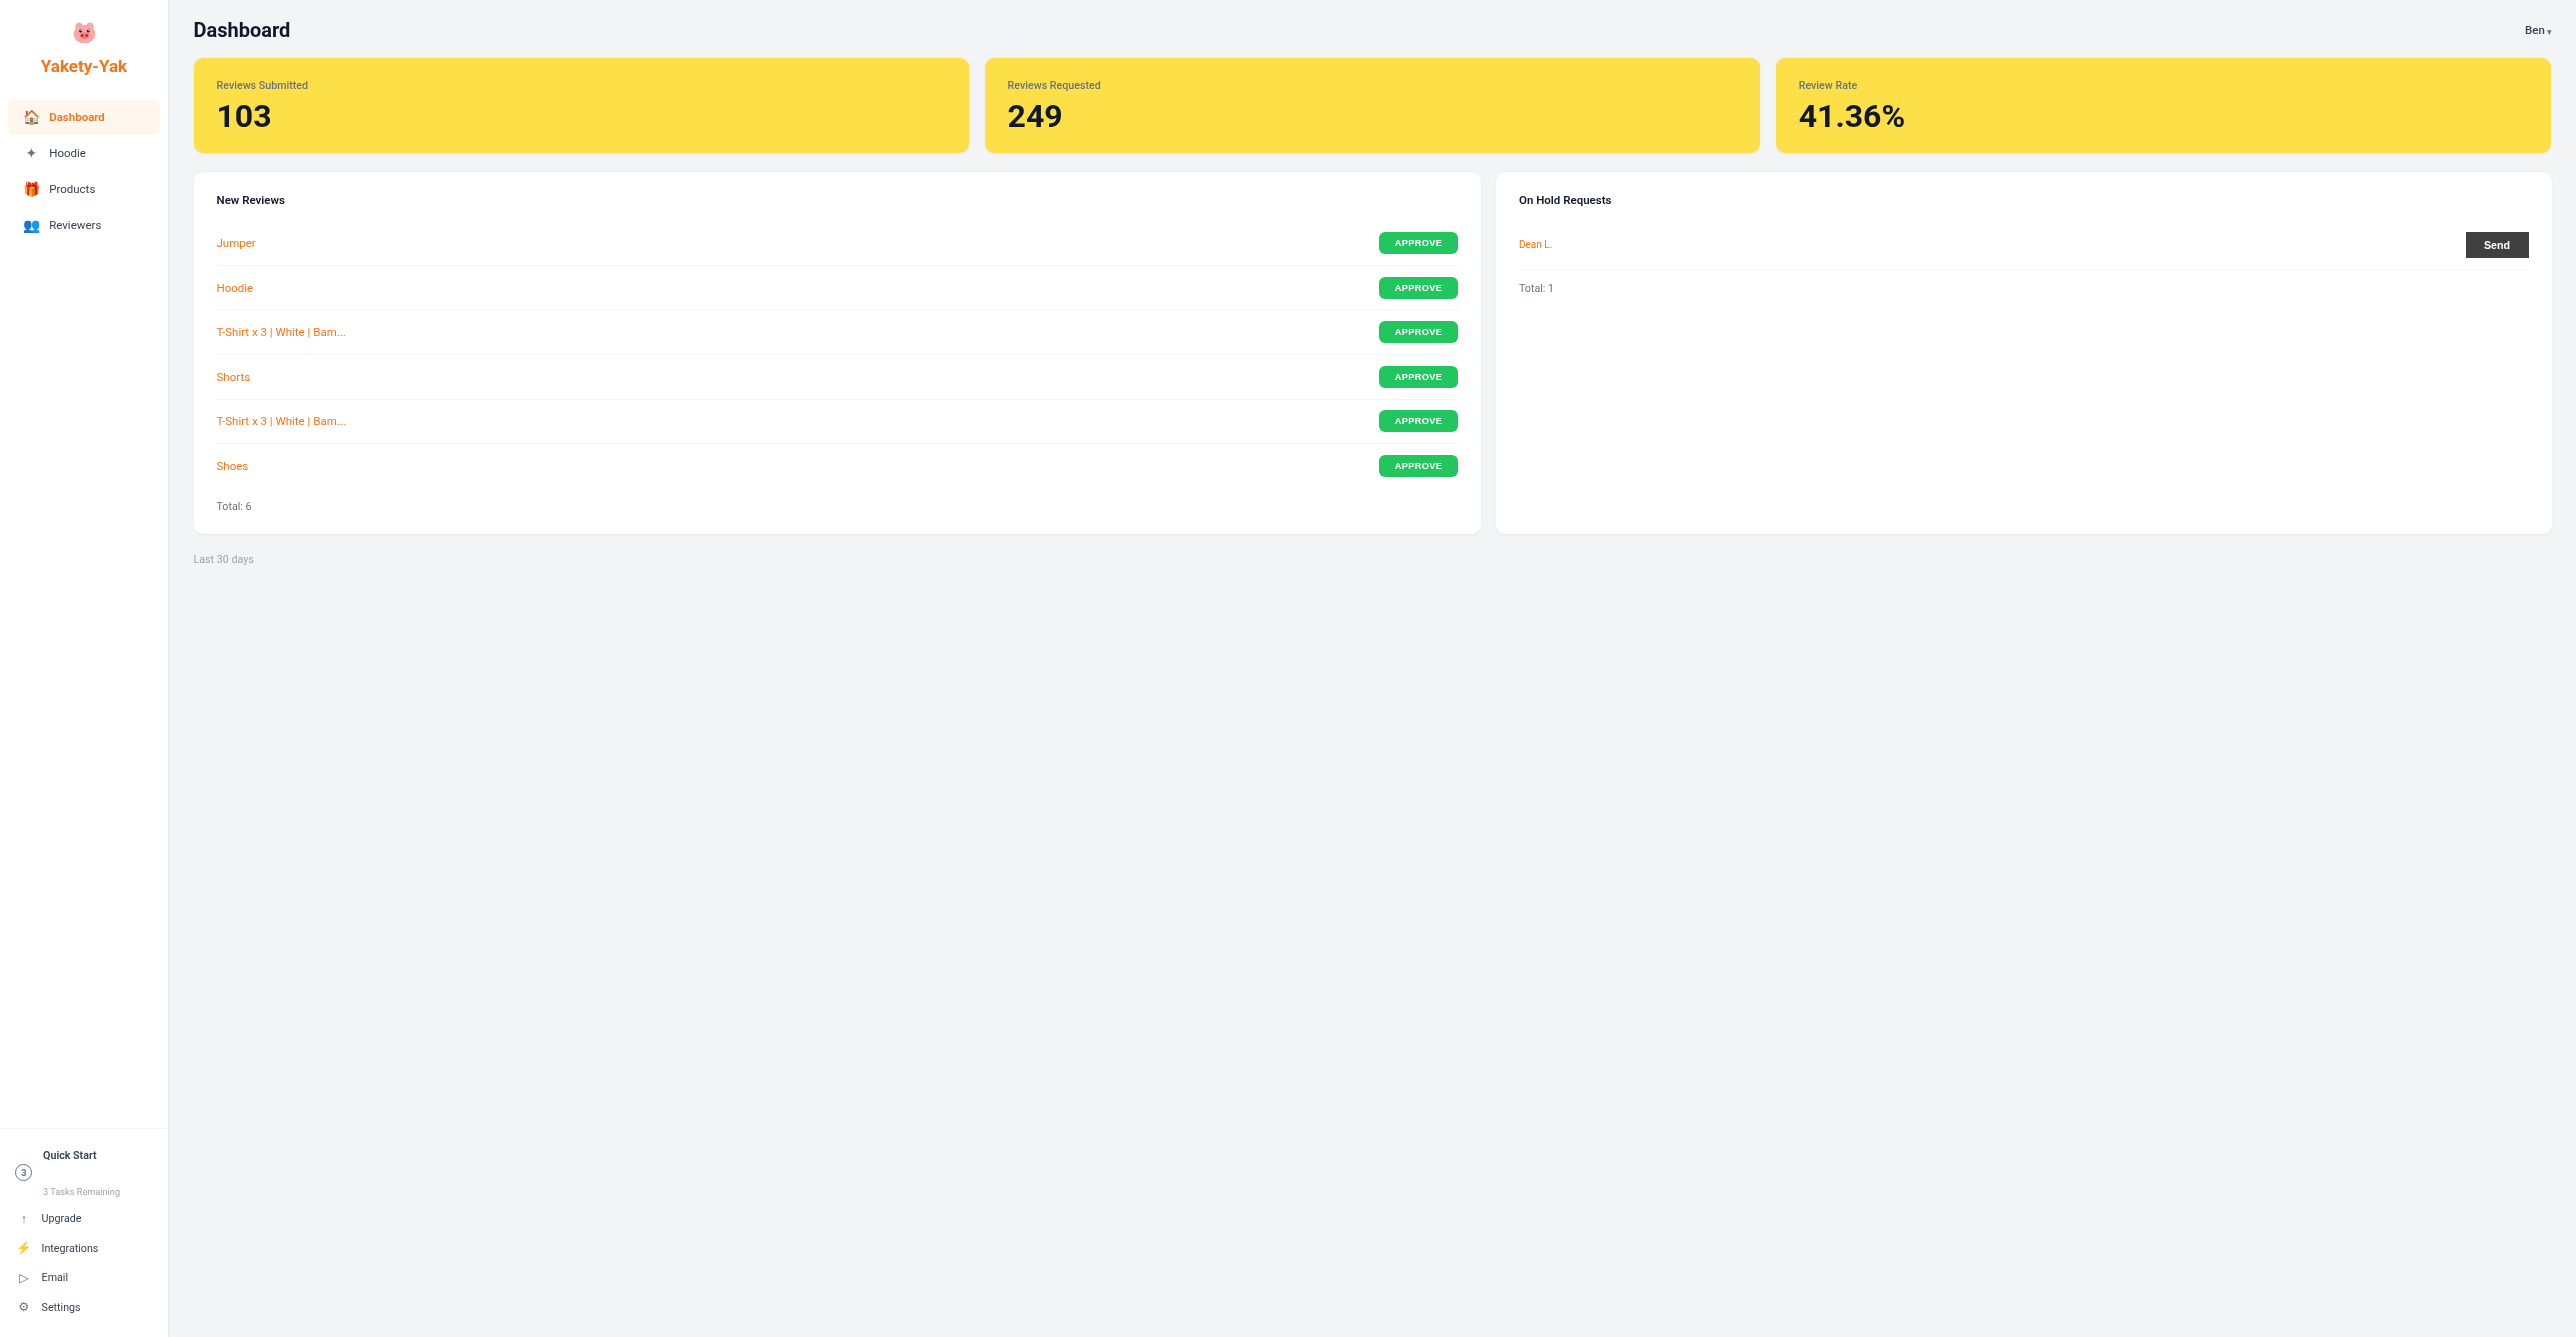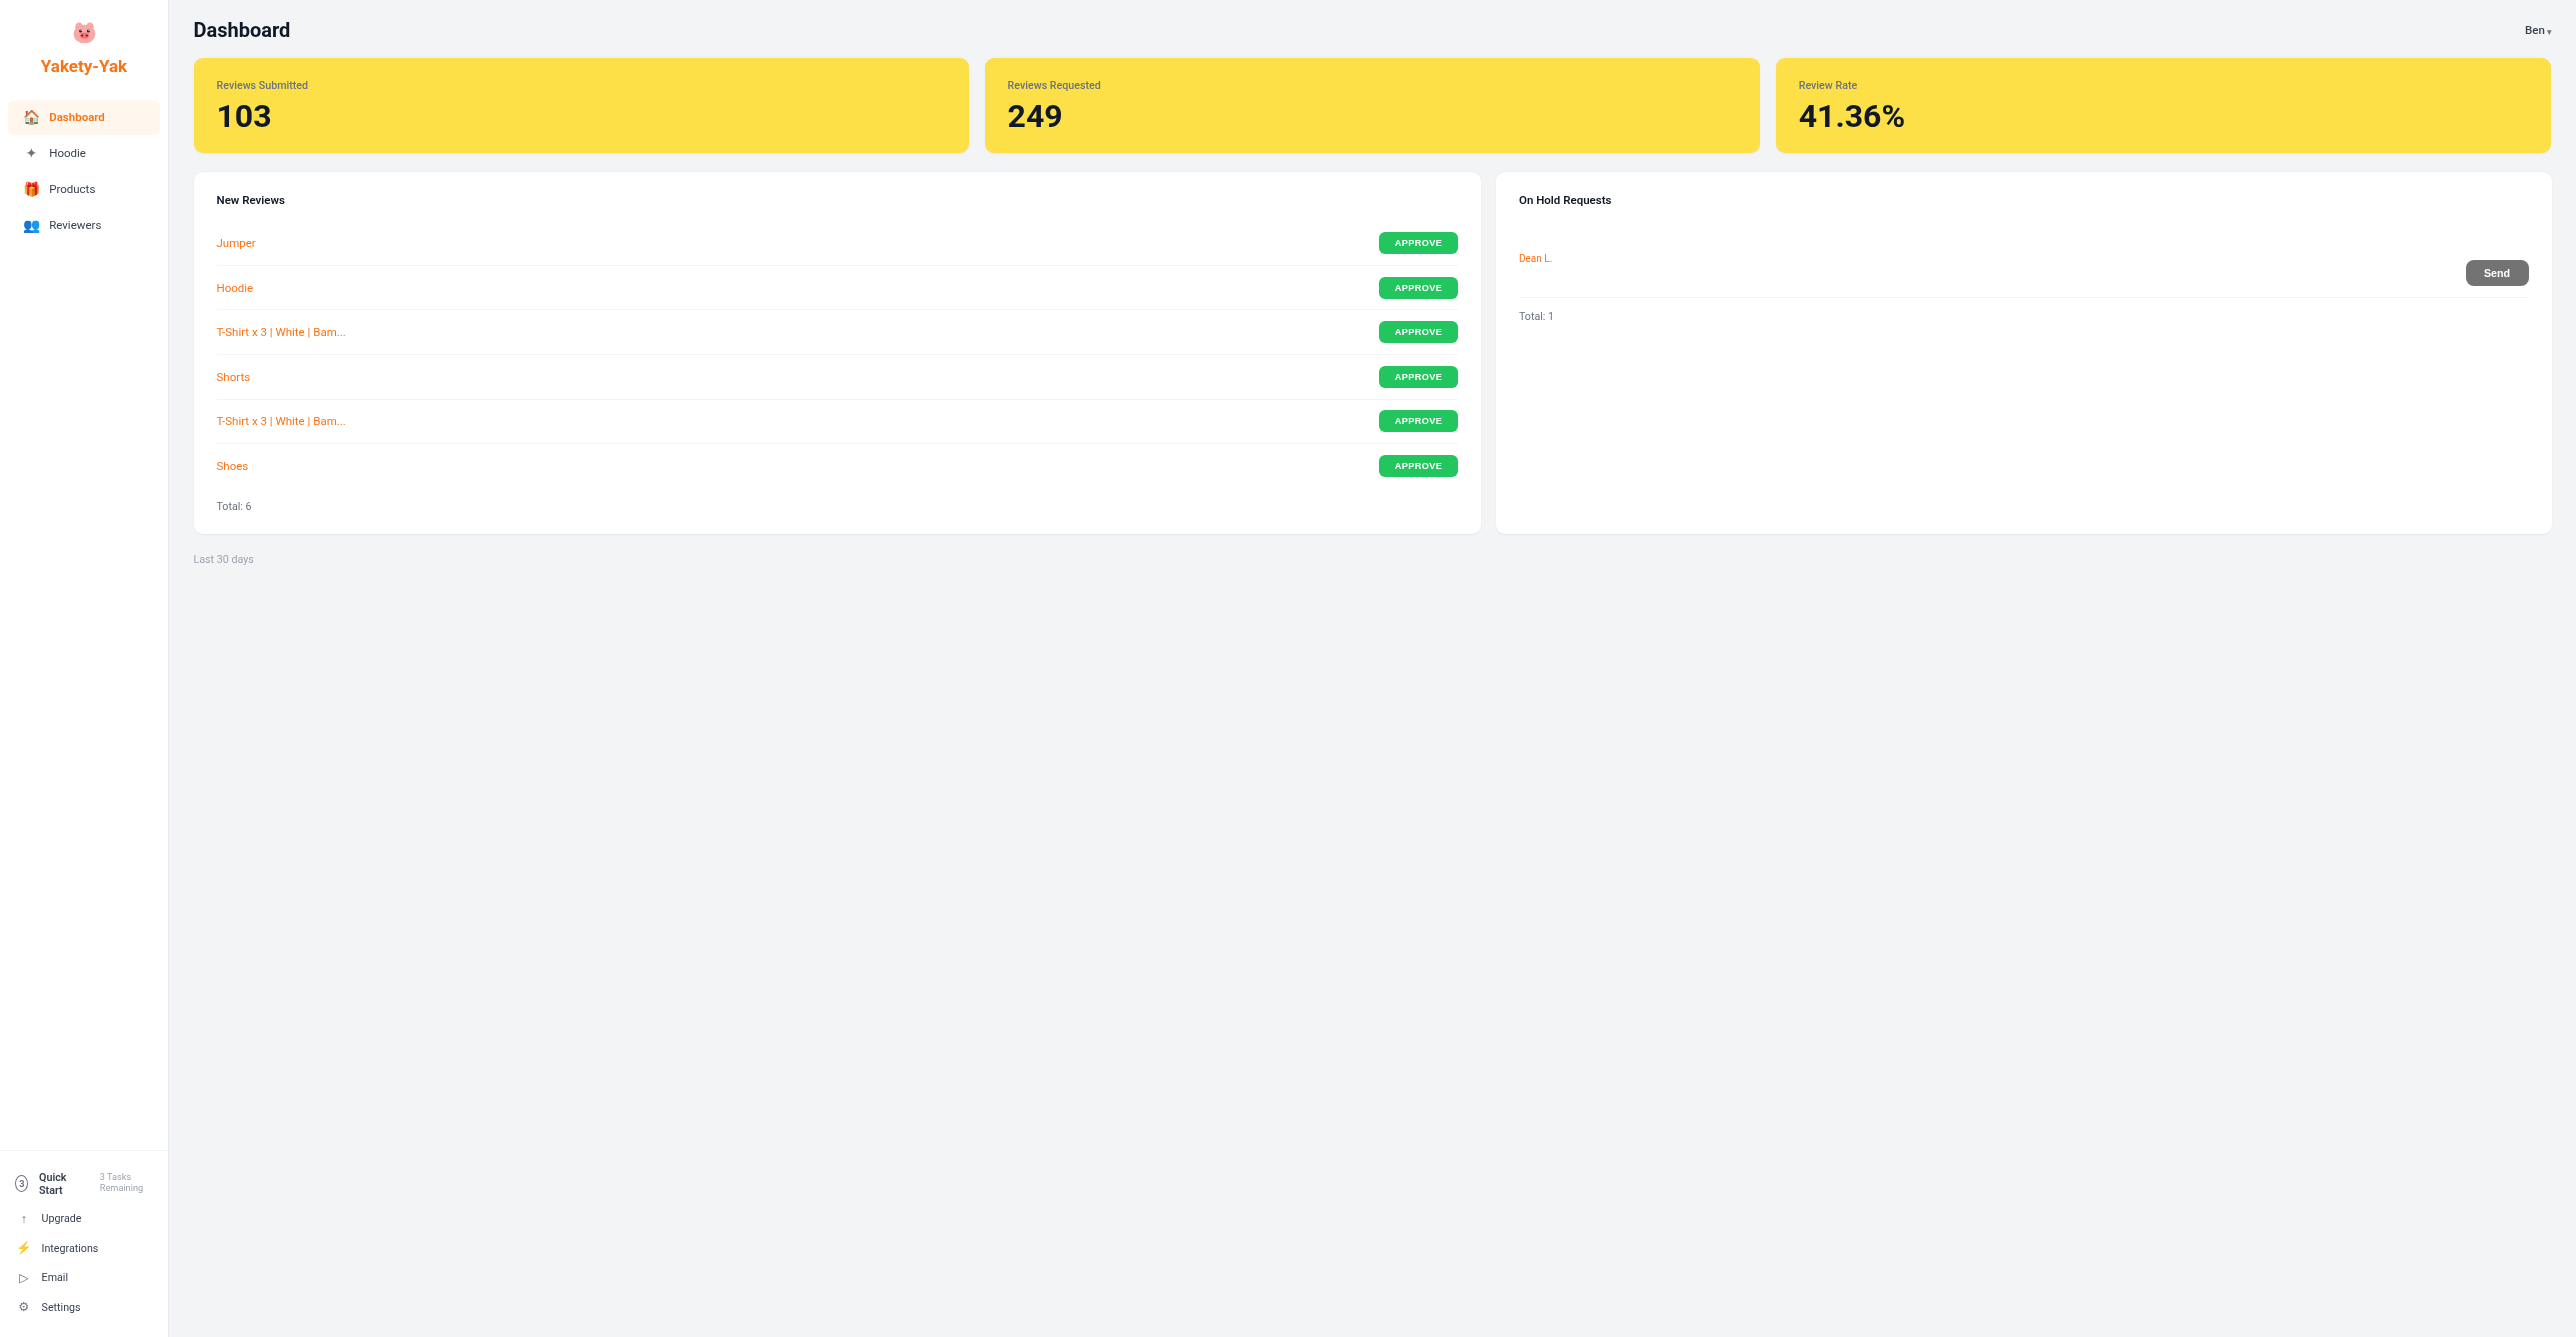--- a/index.html
+++ b/index.html
@@ -71,21 +71,21 @@
       justify-content: center;
       width: 17px;
       height: 17px;
       border-radius: 50%;
       border: 1.5px solid #6b7280;
       font-size: 9.2px;
       font-weight: 700;
       color: #6b7280;
       margin-right: 1.5px;
     }
-    .quick-start-text { display: flex; flex-direction: row; gap: 24px; }
+    .quick-start-text { display: flex; flex-direction: column; gap: 24px; }
     .quick-start-title { font-size: 10.7px; font-weight: 600; color: #374151; }
     .quick-start-sub { font-size: 9.2px; color: #9ca3af; }
 
     
     .main {
       flex: 1;
       display: flex;
       flex-direction: column;
       overflow-y: auto;
       background: #f3f4f6;
@@ -198,29 +198,28 @@
       justify-content: space-between;
       padding: 10.7px 0;
       border-bottom: 0.8px solid #f3f4f6;
     }
     .hold-name {
       font-size: 10px;
       color: #f97316;
       cursor: pointer;
     }
     .send-btn {
-      background: #737373;
+      background: #404040;
       color: #fff;
       border: none;
-      border-radius: 8px;
+      border-radius: 0;
       padding: 7px 18.4px;
       font-size: 10.7px;
       font-weight: 600;
       cursor: pointer;
-      margin-top: 28px;
     }
     .hold-total {
       font-size: 10.7px;
       color: #6b7280;
       margin-top: 12.3px;
     }
 
     
     .last-days {
       text-align: left;

